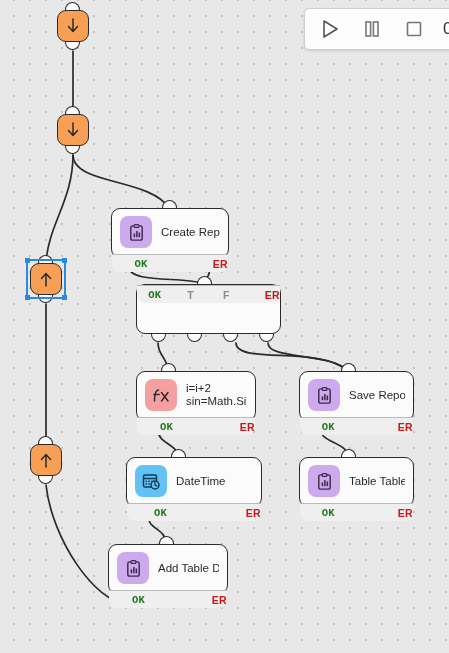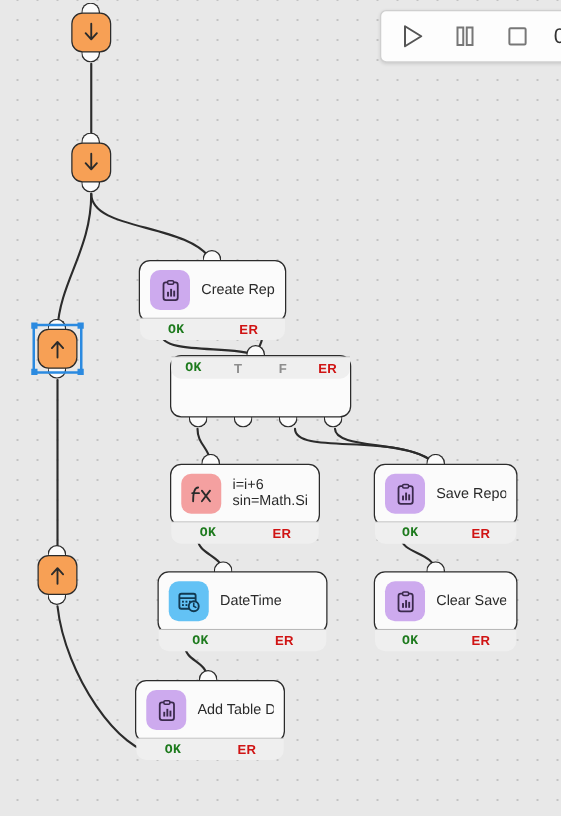--- a/index.html
+++ b/index.html
@@ -48,21 +48,21 @@
   }
   .node-text{margin-left:9px;font-size:11.5px;color:#2a2a2a;line-height:13px;white-space:nowrap;overflow:hidden;}
   .node-text .l2{display:block;}
   .ports{
     display:flex;border-top:1px solid #b9b9b9;
     background:#efefef;border-radius:0 0 8px 8px;
     height:17px;align-items:center;
   }
   .port{flex:1;text-align:center;font-size:10.5px;font-weight:bold;letter-spacing:.3px;cursor:pointer;}
   .port.ok{color:#1d7a1d;font-family:Liberation Mono, monospace;}
-  .port.er{color:#d01414;}
+  .port.er{color:#d01414;text-align:right;}
   .port.tf{color:#8d8d8d;font-weight:bold;}
 
   
   .bump{
     position:absolute;width:15px;height:9px;
     background:#fbfbfb;
     border:1.6px solid #2b2b2b;border-top:none;
     border-radius:0 0 9px 9px;
     box-sizing:border-box;
     z-index:19;cursor:pointer;
@@ -218,21 +218,21 @@
   <div class="bump top" style="left:161px;top:363px;"></div>
   <div class="node" style="left:136px;top:371px;width:120px;height:50px;">
     <div class="node-body">
       <div class="node-ico" style="background:#f4a0a0;">
         <svg width="20" height="20" viewBox="0 0 20 20">
           <path d="M3.5 16 C3.5 11 4 5 7.5 5 M2.8 9.5 L8.2 9.5" fill="none" stroke="#2b2b2b" stroke-width="1.5" stroke-linecap="round"></path>
           <path d="M10.5 7.5 L17 16 M17 7.5 L10.5 16" fill="none" stroke="#2b2b2b" stroke-width="1.5" stroke-linecap="round"></path>
         </svg>
       </div>
       <div class="node-text">
-        <span class="l2">i=i+6</span>
+        <span class="l2">i=i+2</span>
         <span class="l2">sin=Math.Sin...</span>
       </div>
     </div>
     <div class="ports">
       <div class="port ok">OK</div>
       <div class="port er">ER</div>
     </div>
   </div>
   <div class="bump" style="left:151px;top:420px;"></div>
   <div class="bump" style="left:231px;top:420px;"></div>
@@ -290,21 +290,21 @@
     <div class="node-body">
       <div class="node-ico" style="background:#cdaaee;">
         <svg width="19" height="19" viewBox="0 0 20 20">
           <rect x="4" y="3" width="12" height="15" rx="2" fill="none" stroke="#3b2a4d" stroke-width="1.5"></rect>
           <rect x="7.5" y="1.6" width="5" height="3" rx="1" fill="#cdaaee" stroke="#3b2a4d" stroke-width="1.3"></rect>
           <rect x="7" y="11" width="1.6" height="4" fill="#3b2a4d"></rect>
           <rect x="9.6" y="8.5" width="1.6" height="6.5" fill="#3b2a4d"></rect>
           <rect x="12.2" y="10" width="1.6" height="5" fill="#3b2a4d"></rect>
         </svg>
       </div>
-      <div class="node-text">Clear Save</div>
+      <div class="node-text">Table Table</div>
     </div>
     <div class="ports">
       <div class="port ok">OK</div>
       <div class="port er">ER</div>
     </div>
   </div>
   <div class="bump" style="left:314px;top:506px;"></div>
   <div class="bump" style="left:390px;top:506px;"></div>
 
   <div class="bump top" style="left:159px;top:536px;"></div>

